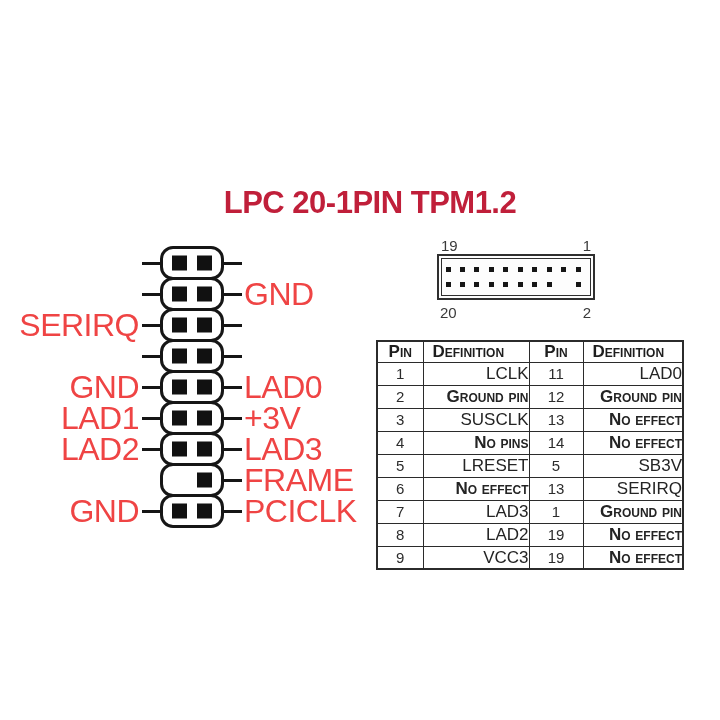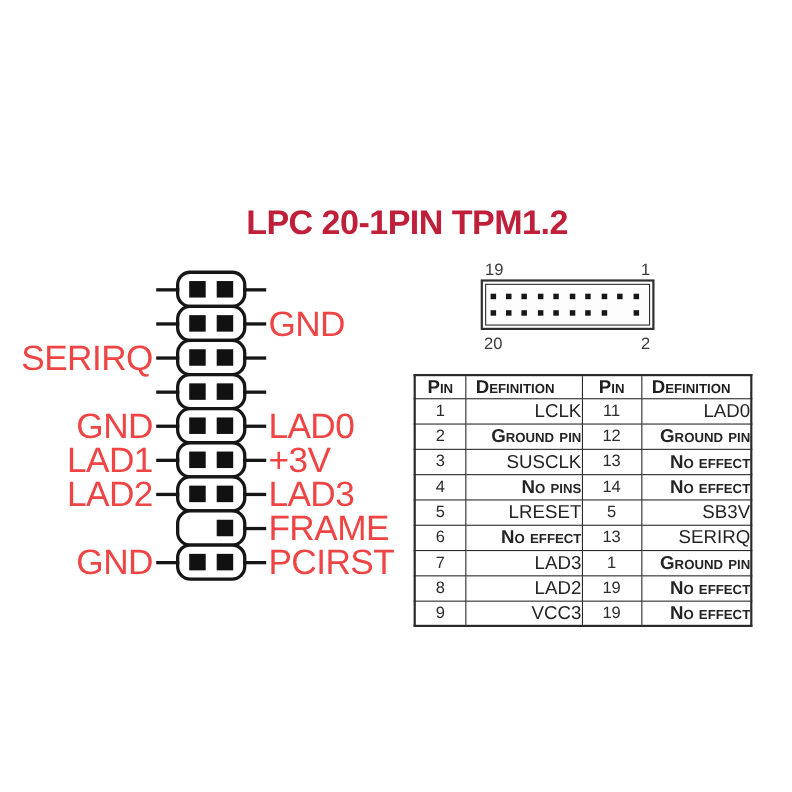--- a/index.html
+++ b/index.html
@@ -200,21 +200,21 @@
         <div class="ph-line right"></div>
         <div class="ph-pin rp"></div>
         <span class="ph-lbl right-lbl">FRAME</span>
       </div>
       <div class="ph-row">
         <div class="ph-line left"></div>
         <div class="ph-line right"></div>
         <div class="ph-pin lp"></div>
         <div class="ph-pin rp"></div>
         <span class="ph-lbl left-lbl">GND</span>
-        <span class="ph-lbl right-lbl">PCIRST</span>
+        <span class="ph-lbl right-lbl">PCICLK</span>
       </div>
     </div>
 
   <div class="connector">
     <span class="conn-corner tl">19</span>
     <span class="conn-corner tr">1</span>
     <span class="conn-corner bl">20</span>
     <span class="conn-corner br">2</span>
     <div class="conn-body" id="conn-body">
       <div class="conn-inner"></div>

